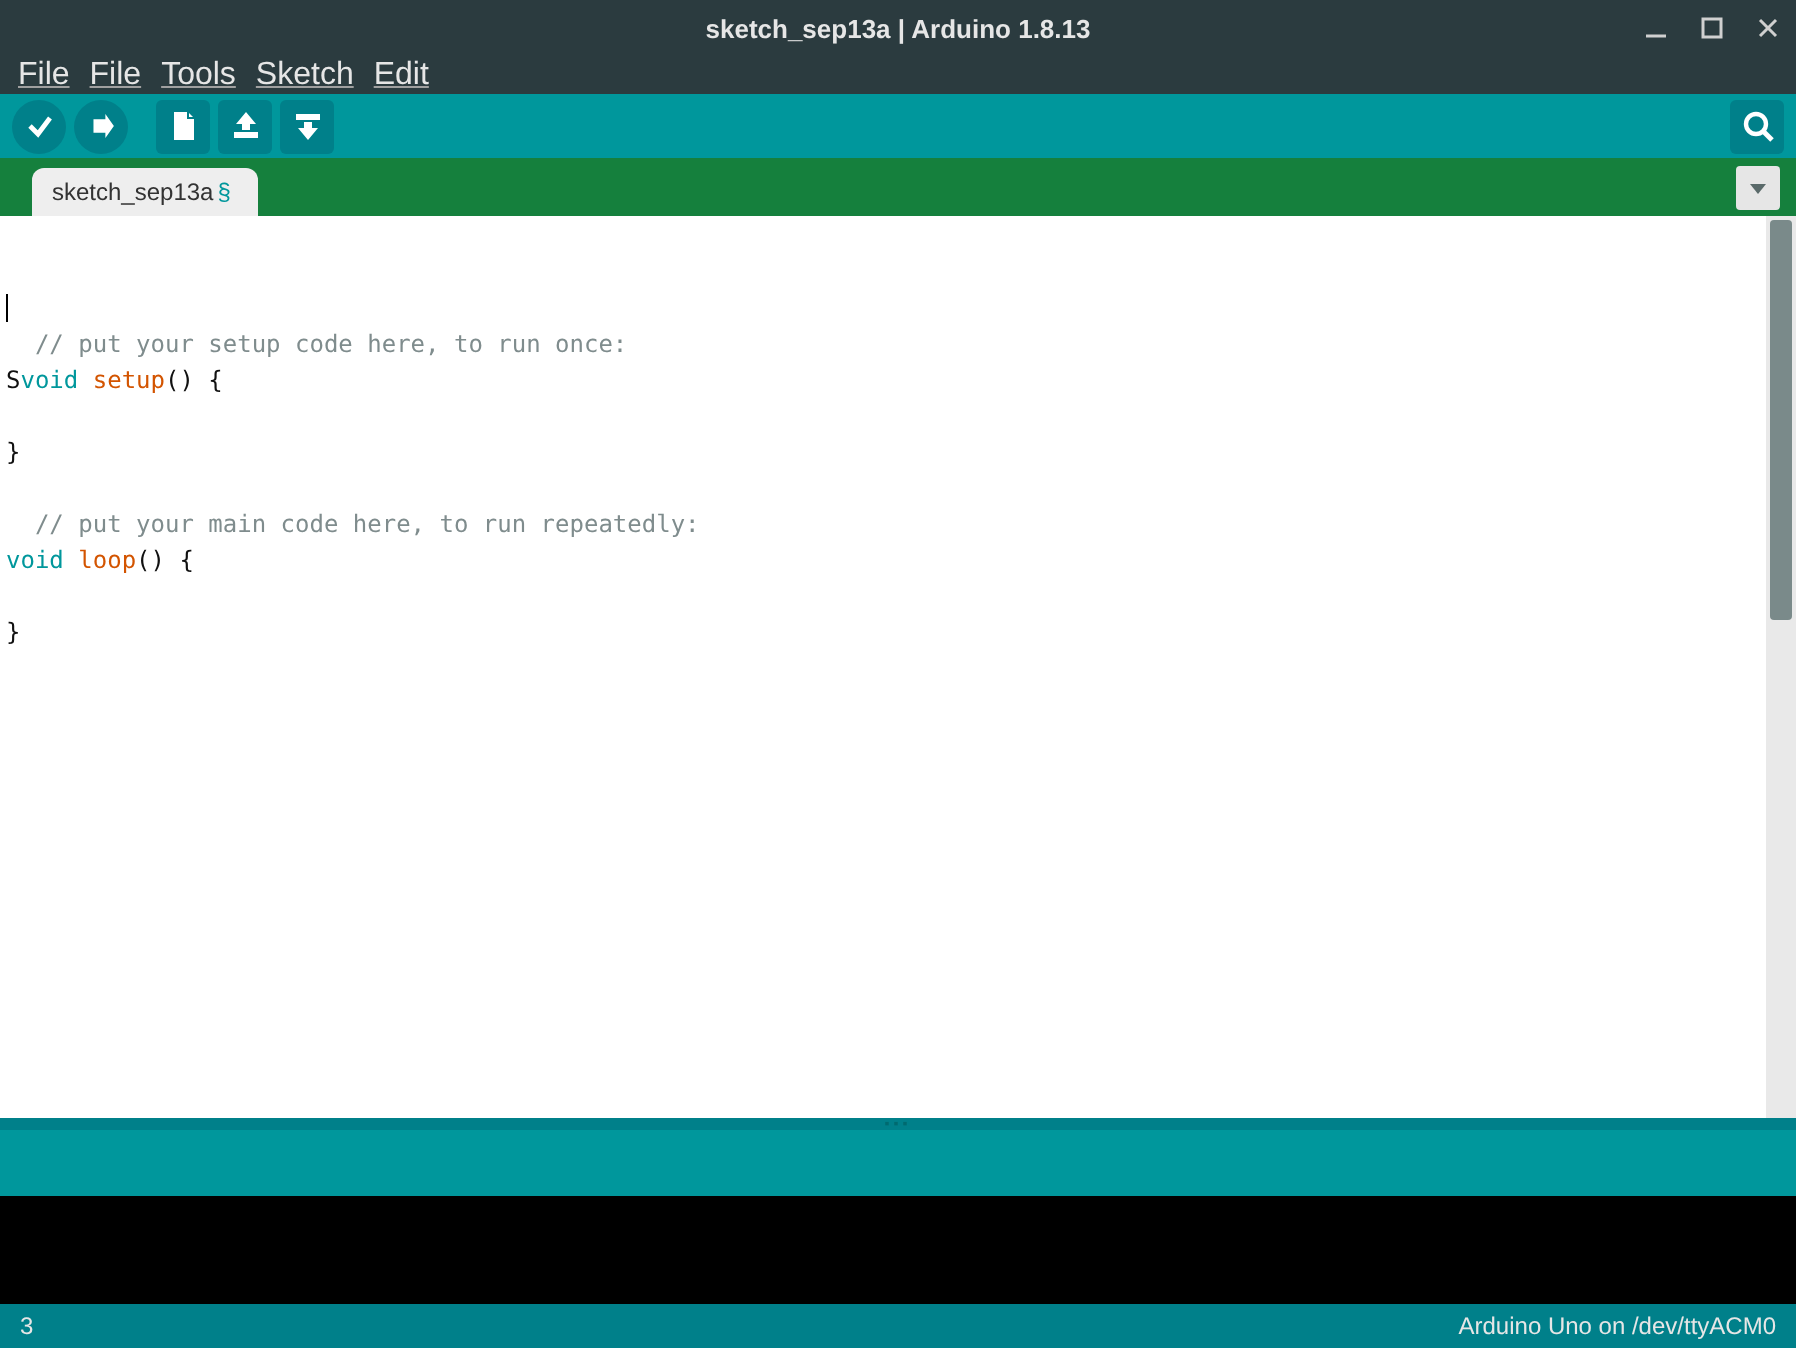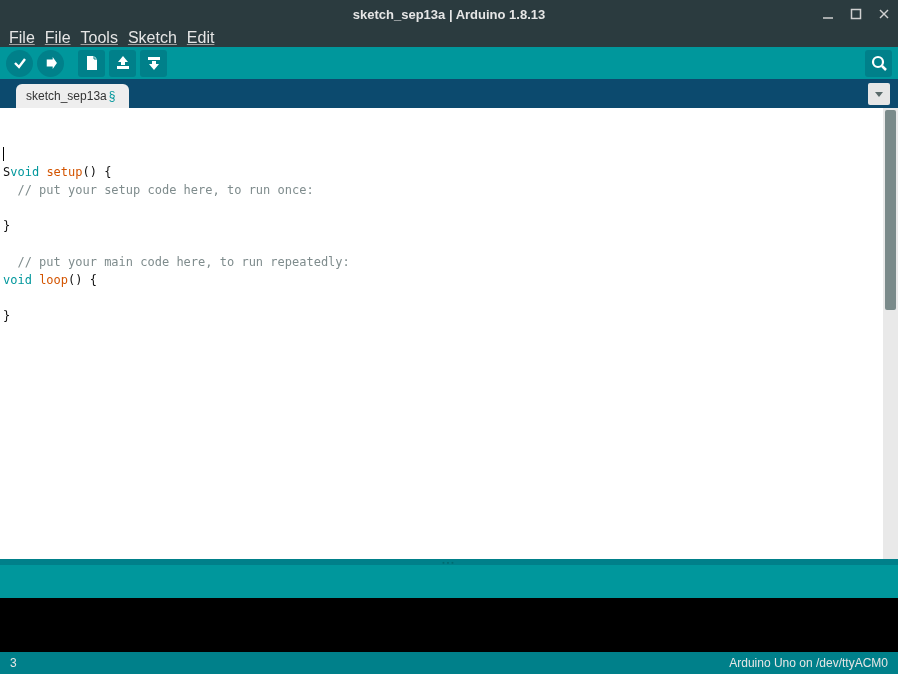--- a/index.html
+++ b/index.html
@@ -17,21 +17,21 @@
   .menubar span { padding: 0 5px; text-decoration: underline; text-decoration-color: #a0a0a0; }
 
   
   .toolbar { height: 32px; background: #00979c; display: flex; align-items: center; padding: 0 6px; gap: 4px; }
   .toolbar .btn { width: 27px; height: 27px; border-radius: 50%; background: #00808a; display: flex; align-items: center; justify-content: center; }
   .toolbar .btn.sq { border-radius: 3px; }
   .toolbar .spacer { flex: 1; }
   .toolbar svg { display: block; }
 
   
-  .tabbar { height: 29px; background: #0c4a6e; display: flex; align-items: flex-end; padding-left: 16px; position: relative; }
+  .tabbar { height: 29px; background: #15803d; display: flex; align-items: flex-end; padding-left: 16px; position: relative; }
   .tab { height: 24px; background: #eeeeee; border-radius: 6px 6px 0 0; padding: 0 14px 0 10px; display: flex; align-items: center; font-size: 12px; color: #333; }
   .tab .mod { color: #00979c; margin-left: 2px; }
   .tabbar .dropdown { position: absolute; right: 8px; top: 4px; width: 22px; height: 22px; background: #e6e6e6; border-radius: 2px; display:flex; align-items:center; justify-content:center;}
 
   
   .editor-wrap { flex: 1; display: flex; position: relative; background: #fff; }
   .editor { flex: 1; font-family: "DejaVu Sans Mono", monospace; font-size: 12px; line-height: 18px; padding: 1px 3px; white-space: pre; color: #111; position: relative; }
   .kw { color: #00979c; }
   .fn { color: #d35400; }
   .cmt { color: #7f8c8d; }
@@ -133,21 +133,21 @@
     <div class="dropdown">
       <svg width="12" height="12" viewBox="0 0 12 12">
           <polygon points="2,4 10,4 6,9" fill="#5a6a6a"></polygon>
         </svg>
     </div>
   </div>
 
   <div class="editor-wrap">
     <div class="editor" id="editor-content">
       <div class="caret"></div>
-    <div>S<span class="kw">void</span> <span class="fn">setup</span>() {</div><div><span class="cmt">  // put your setup code here, to run once:</span></div><div>&nbsp;</div><div>}</div><div>&nbsp;</div><div><span class="cmt">  // put your main code here, to run repeatedly:</span></div><div><span class="kw">void</span> <span class="fn">loop</span>() {</div><div>&nbsp;</div><div>}</div></div>
+    <div><span class="cmt">  // put your setup code here, to run once:</span></div><div>S<span class="kw">void</span> <span class="fn">setup</span>() {</div><div>&nbsp;</div><div>}</div><div>&nbsp;</div><div><span class="cmt">  // put your main code here, to run repeatedly:</span></div><div><span class="kw">void</span> <span class="fn">loop</span>() {</div><div>&nbsp;</div><div>}</div></div>
     <div class="scrollbar">
       <div class="thumb"></div>
     </div>
   </div>
 
   <div class="divider">
       <span class="grip">▪▪▪</span>
     </div>
 
   <div class="statusstrip"></div>

